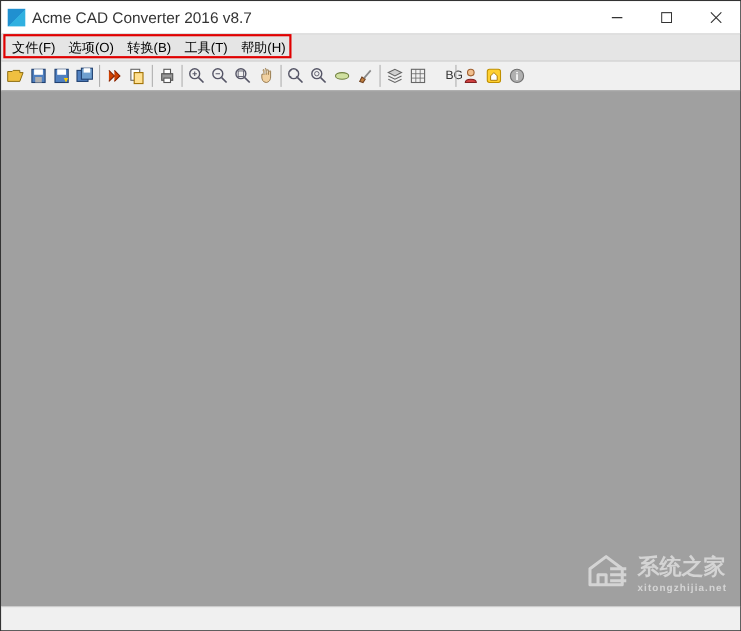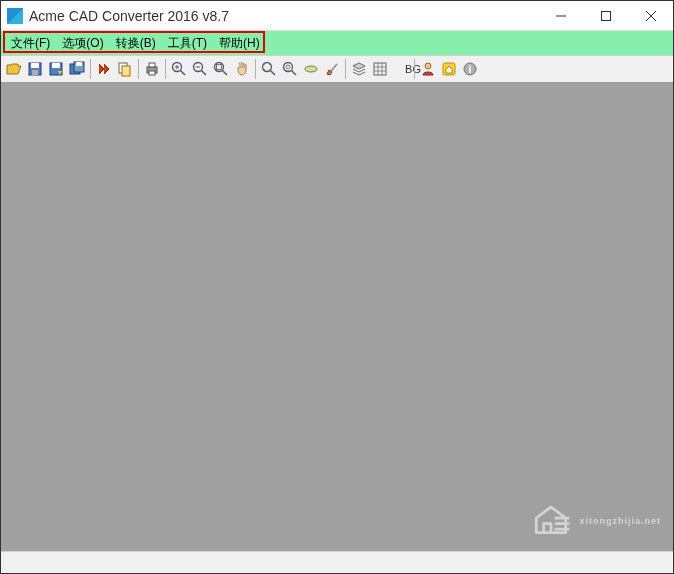--- a/index.html
+++ b/index.html
@@ -30,21 +30,21 @@
     }
     .title-text { flex: 1; font-size: 14px; color: #333; }
     .win-controls { display: flex; }
     .win-btn {
       width: 45px; height: 30px;
       display: flex; align-items: center; justify-content: center;
       color: #333;
     }
     .menubar {
       height: 24px;
-      background: #86efac;
+      background: #e5e5e5;
       display: flex;
       align-items: center;
       padding: 0 4px;
       position: relative;
     }
     .menubar-highlight {
       position: absolute;
       top: 0; left: 2px;
       width: 262px; height: 22px;
       border: 2px solid #e00000;
@@ -289,15 +289,16 @@
 
 <div class="statusbar"></div>
 
 <div class="watermark">
   <span class="wm-icon">
     <svg viewBox="0 0 48 48">
         <path d="M8 24 L24 12 L40 24 L40 40 L8 40 Z M16 40 L16 30 L24 30 L24 40 M28 24 L44 24 M28 30 L44 30 M28 36 L44 36" fill="none" stroke="#fff" stroke-width="3" stroke-linejoin="round"></path>
       </svg>
   </span>
   <span>
+    <span>系统之家</span>
     <span class="wm-sub">xitongzhijia.net</span>
   </span>
 </div>
 
 </body></html>

